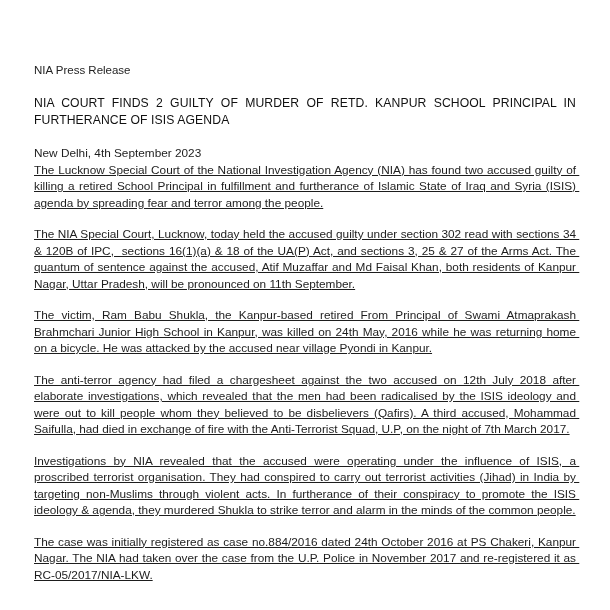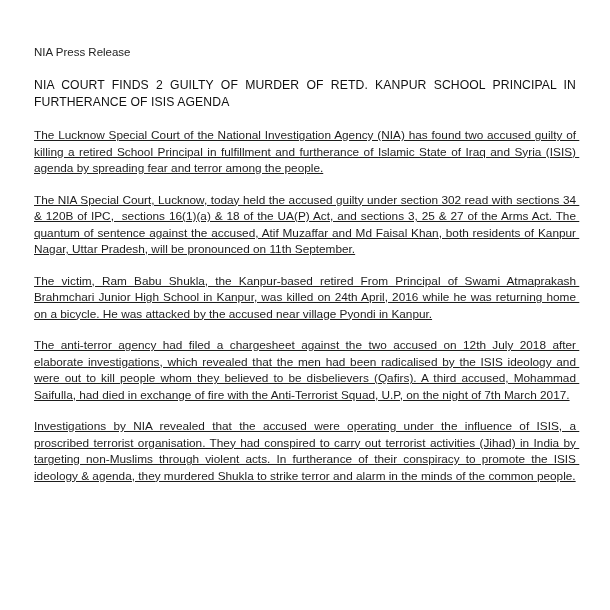--- a/index.html
+++ b/index.html
@@ -12,21 +12,21 @@
     height: 610px;
     background: #ffffff;
     font-family: "Liberation Sans", sans-serif;
     color: #1a1a1a;
     overflow: hidden;
   }
   .page {
     width: 610px;
     height: 478px;
     box-sizing: border-box;
-    padding: 44px 34px 0 34px;
+    padding: 62px 34px 0 34px;
     background: #ffffff;
   }
   .doc-label {
     font-size: 11.5px;
     line-height: 16px;
     color: #232323;
     margin: 0 0 17px 0;
     text-align: left;
   }
   .headline {
@@ -65,25 +65,27 @@
 </style>
 </head>
 <body>
 
 <div class="page">
 
   <p class="doc-label">NIA Press Release</p>
 
   <h1 class="headline">NIA COURT FINDS 2 GUILTY OF MURDER OF RETD. KANPUR SCHOOL PRINCIPAL IN FURTHERANCE OF ISIS AGENDA</h1>
 
+  <p class="dateline">New Delhi, 4th September 2023</p>
 
   <p class="body-para lead-para">The Lucknow Special Court of the National Investigation Agency (NIA) has found two accused guilty of killing a retired School Principal in fulfillment and furtherance of Islamic State of Iraq and Syria (ISIS) agenda by spreading fear and terror among the people.</p>
 
   <p class="body-para">The NIA Special Court, Lucknow, today held the accused guilty under section 302 read with sections 34 &amp; 120B of IPC,  sections 16(1)(a) &amp; 18 of the UA(P) Act, and sections 3, 25 &amp; 27 of the Arms Act. The quantum of sentence against the accused, Atif Muzaffar and Md Faisal Khan, both residents of Kanpur Nagar, Uttar Pradesh, will be pronounced on 11th September.</p>
 
-  <p class="body-para">The victim, Ram Babu Shukla, the Kanpur-based retired From Principal of Swami Atmaprakash Brahmchari Junior High School in Kanpur, was killed on 24th April, 2016 while he was returning home on a bicycle. He was attacked by the accused near village Pyondi in Kanpur.</p>
+  <p class="body-para">The victim, Ram Babu Shukla, the Kanpur-based retired From Principal of Swami Atmaprakash Brahmchari Junior High School in Kanpur, was killed on 24th May, 2016 while he was returning home on a bicycle. He was attacked by the accused near village Pyondi in Kanpur.</p>
 
   <p class="body-para">The anti-terror agency had filed a chargesheet against the two accused on 12th July 2018 after elaborate investigations, which revealed that the men had been radicalised by the ISIS ideology and were out to kill people whom they believed to be disbelievers (Qafirs). A third accused, Mohammad Saifulla, had died in exchange of fire with the Anti-Terrorist Squad, U.P, on the night of 7th March 2017.</p>
 
   <p class="body-para">Investigations by NIA revealed that the accused were operating under the influence of ISIS, a proscribed terrorist organisation. They had conspired to carry out terrorist activities (Jihad) in India by targeting non-Muslims through violent acts. In furtherance of their conspiracy to promote the ISIS ideology &amp; agenda, they murdered Shukla to strike terror and alarm in the minds of the common people.</p>
 
+  <p class="body-para">The case was initially registered as case no.884/2016 dated 24th October 2016 at PS Chakeri, Kanpur Nagar. The NIA had taken over the case from the U.P. Police in November 2017 and re-registered it as RC-05/2017/NIA-LKW.</p>
 
 </div>
 
 </body></html>

